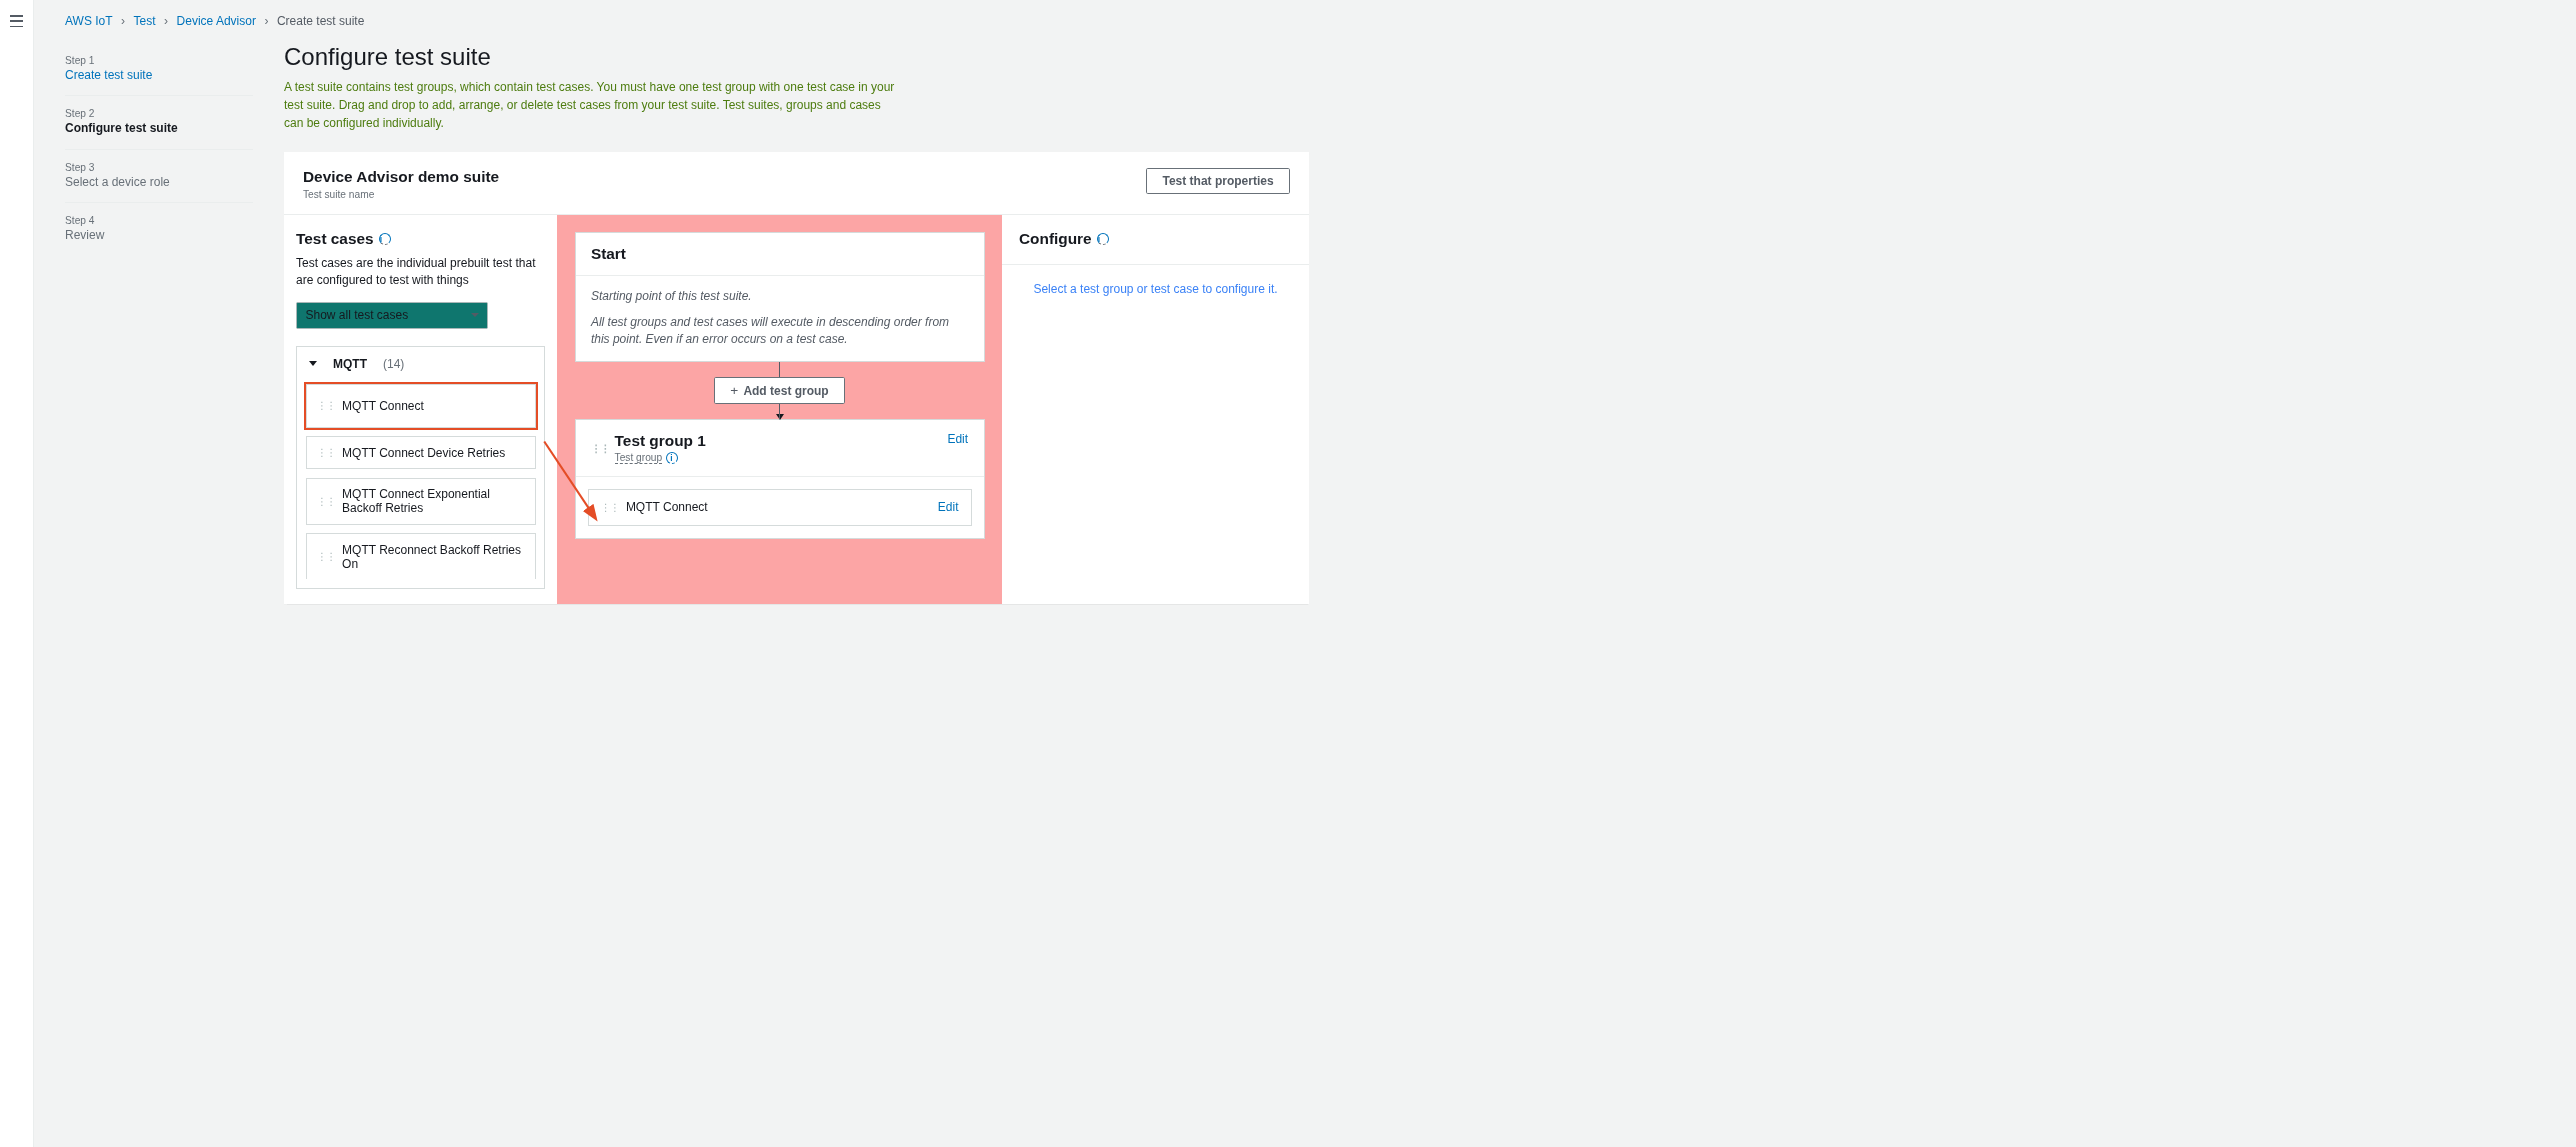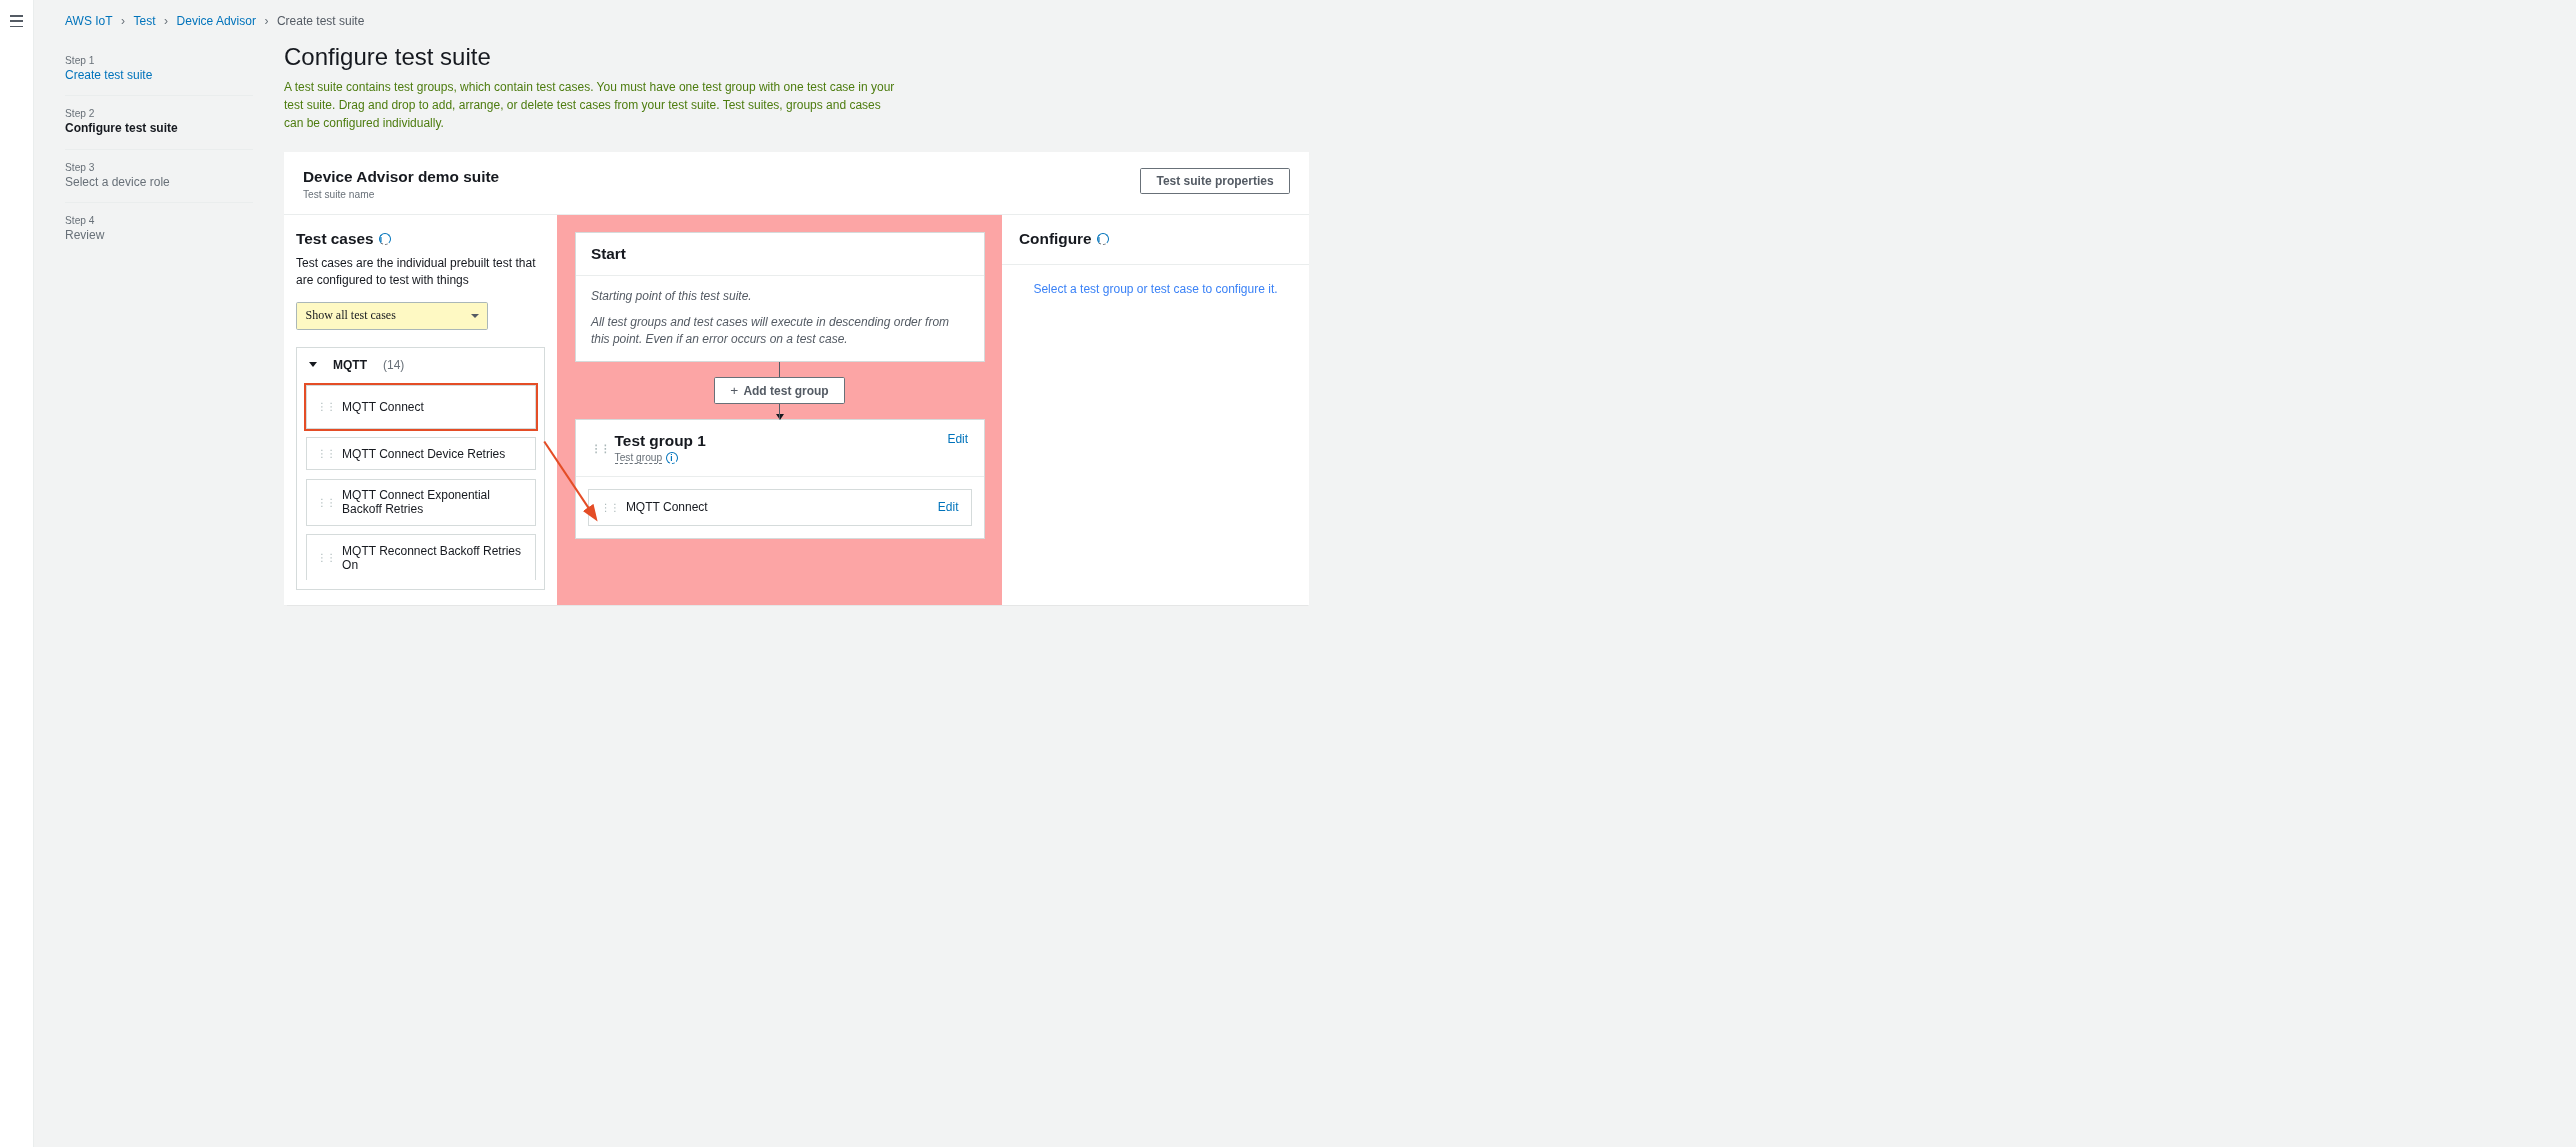--- a/index.html
+++ b/index.html
@@ -174,22 +174,21 @@
   .select {
     width: 192px;
     border: 0.9px solid #aab7b8;
     border-radius: 1.7px;
     padding: 5.1px 8.5px;
     font-size: 12px;
     display: flex;
     justify-content: space-between;
     align-items: center;
     cursor: pointer;
-    background: #fef9c3;
-    font-family: Liberation Serif, serif;
+    background: #0f766e;
   }
   .select .caret {
     border-left: 4.3px solid transparent;
     border-right: 4.3px solid transparent;
     border-top: 4.3px solid #545b64;
   }
   .tc-group {
     margin-top: 17px;
     border: 0.9px solid #d5dbdb;
   }
@@ -378,21 +377,21 @@
       <main class="main">
         <h1>Configure test suite</h1>
         <p class="subtitle">A test suite contains test groups, which contain test cases. You must have one test group with one test case in your test suite. Drag and drop to add, arrange, or delete test cases from your test suite. Test suites, groups and cases can be configured individually.</p>
 
         <div class="panel">
           <div class="panel-header">
             <div>
               <div class="panel-title">Device Advisor demo suite</div>
               <div class="panel-sub">Test suite name</div>
             </div>
-            <button class="btn">Test suite properties</button>
+            <button class="btn">Test that properties</button>
           </div>
 
           <div class="workspace-wrap">
           <div class="workspace">
 
             <div class="col-testcases">
               <div class="testcases-inner">
                 <div class="section-head">
                   <span>Test cases</span>
                   <span class="info-icon info-underline">i</span>

